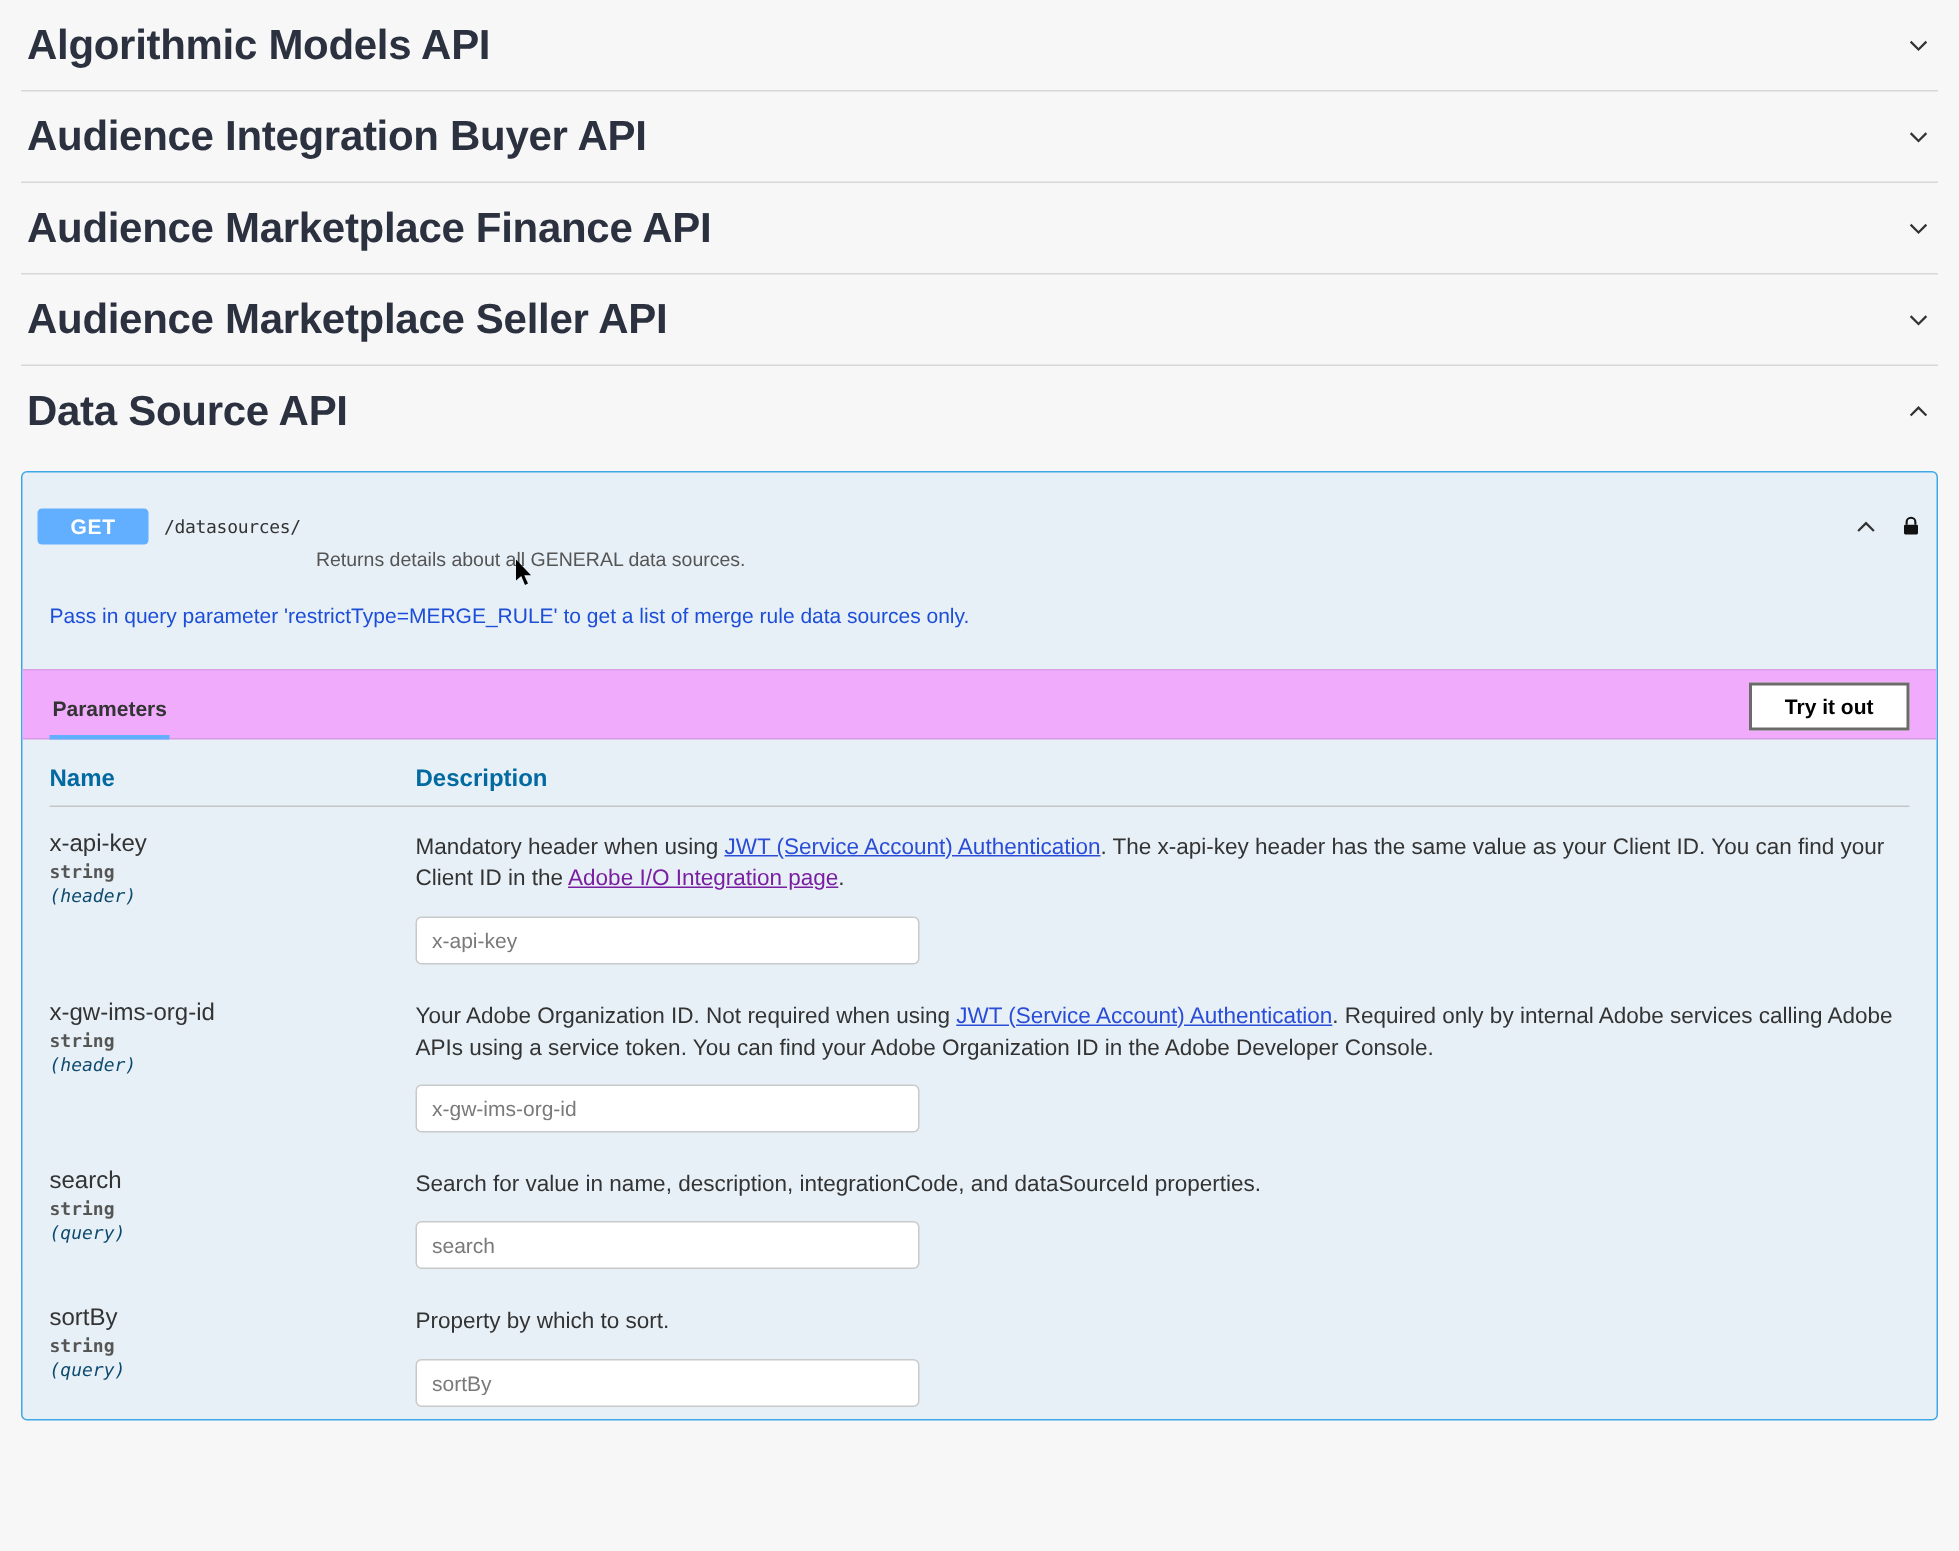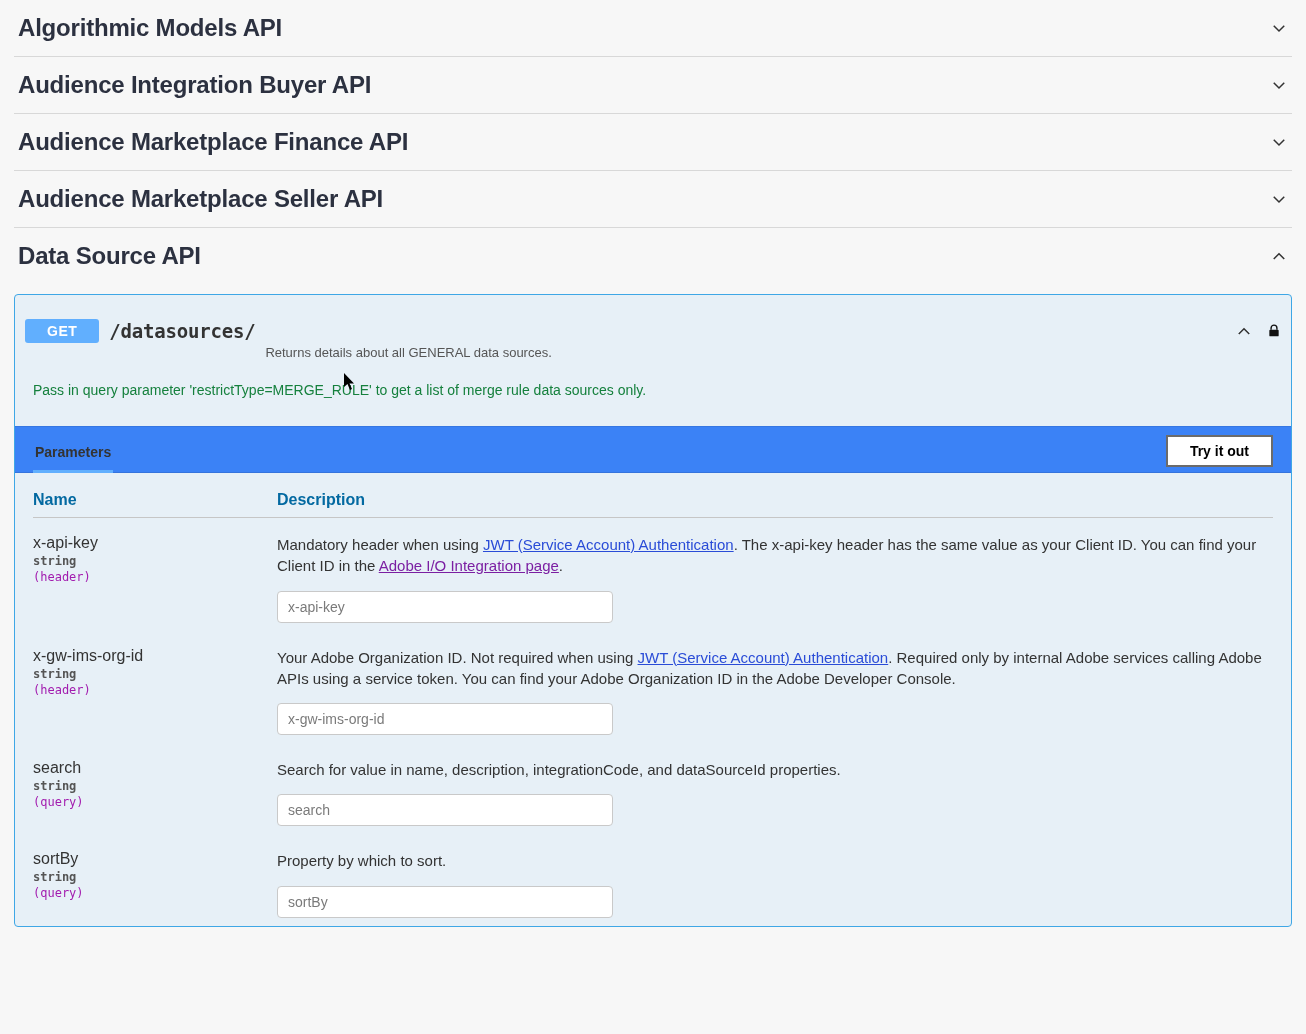--- a/index.html
+++ b/index.html
@@ -30,21 +30,21 @@
     align-items: center;
     justify-content: space-between;
     border-bottom: 1px solid var(--border-gray);
     padding: 14px 4px;
     cursor: pointer;
   }
   .section-row h2 {
     margin: 0;
     font-family: "Helvetica Neue", Helvetica, Arial, sans-serif;
     font-weight: 700;
-    font-size: 24px;
+    font-size: 28px;
     color: var(--heading);
     letter-spacing: -0.2px;
   }
   .chev {
     width: 18px;
     stroke: #333;
     stroke-width: 2;
     fill: none;
   }
 
@@ -67,51 +67,51 @@
     background: var(--get-badge);
     color: #fff;
     font-weight: 700;
     font-size: 14px;
     padding: 4px 22px;
     border-radius: 3px;
     letter-spacing: 0.5px;
   }
   .op-path {
     font-family: ui-monospace, SFMono-Regular, Menlo, Consolas, monospace;
-    font-weight: 700;
-    font-size: 19px;
+    font-weight: 400;
+    font-size: 12px;
     color: #333;
     letter-spacing: -0.2px;
   }
   .op-summary {
     font-size: 13px;
     color: #555;
     margin-top: 44px;
   }
   .op-head-right {
     margin-left: auto;
     display: flex;
     align-items: center;
     gap: 14px;
   }
   .op-head-right svg { stroke-width: 2; }
   .lock-icon { width: 14px; }
 
   .op-desc {
     padding: 16px 18px 28px 18px;
     font-size: 14px;
-    color: #15803d;
+    color: #1d4ed8;
   }
 
   .params-bar {
     display: flex;
     align-items: center;
     justify-content: space-between;
     padding: 8px 18px 0 18px;
-    background: #3b82f6;
+    background: #f0abfc;
     box-shadow: inset 0 1px 0 rgba(0,0,0,0.08), inset 0 -1px 0 rgba(0,0,0,0.10);
   }
   .tab-label {
     display: inline-block;
     font-size: 14px;
     font-weight: 700;
     color: #333;
     padding: 10px 2px 10px 2px;
     border-bottom: 3px solid var(--get-badge);
     margin-right: 14px;
@@ -151,21 +151,22 @@
   .ptype {
     font-family: ui-monospace, SFMono-Regular, Menlo, Consolas, monospace;
     font-size: 12px;
     font-weight: 700;
     color: #555;
     margin-top: 2px;
   }
   .ploc {
     font-family: ui-monospace, SFMono-Regular, Menlo, Consolas, monospace;
     font-size: 12px;
-    color: #a21caf;
+    font-style: italic;
+    color: #0c4a6e;
     margin-top: 2px;
   }
   .pdesc {
     font-size: 15px;
     color: #333;
     line-height: 1.42;
   }
   .pdesc a.jwt {
     color: #2a4cd7;
   }

